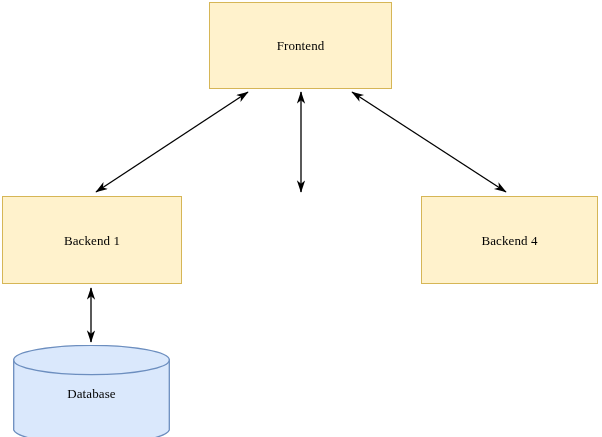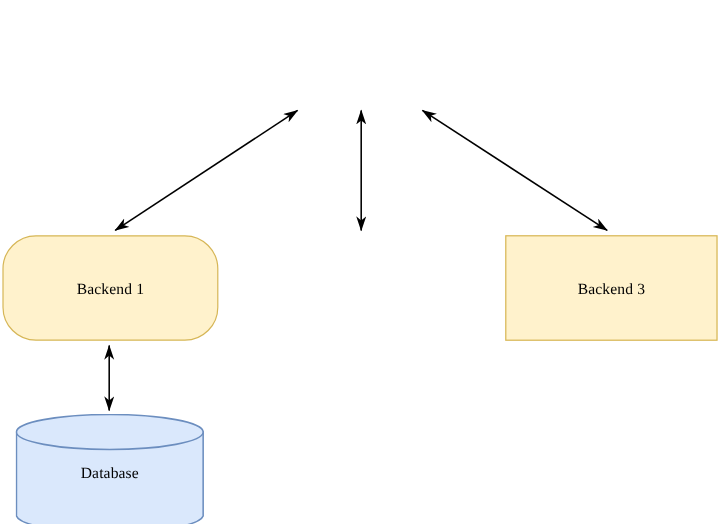--- a/index.html
+++ b/index.html
@@ -91,28 +91,31 @@
 
     <path class="edge-path" d="M 248 92 L 96 192" marker-start="url(#arrowhead-start)" marker-end="url(#arrowhead-end)"></path>
 
     <path class="edge-path" d="M 301 92 L 301 192" marker-start="url(#arrowhead-start)" marker-end="url(#arrowhead-end)"></path>
 
     <path class="edge-path" d="M 352 92 L 506 192" marker-start="url(#arrowhead-start)" marker-end="url(#arrowhead-end)"></path>
 
     <path class="edge-path" d="M 91 288 L 91 342" marker-start="url(#arrowhead-start)" marker-end="url(#arrowhead-end)"></path>
   </svg>
 
+  <div class="node box-node" style="left:209px; top:2px; width:183px; height:87px;">
+    <span class="node-label">Frontend</span>
+  </div>
 
-  <div class="node box-node" style="left:2px; top:196px; width:180px; height:88px;border-radius:28px;">
+  <div class="node box-node" style="left:2px; top:196px; width:180px; height:88px;">
     <span class="node-label">Backend 1</span>
   </div>
 
 
   <div class="node box-node" style="left:421px; top:196px; width:177px; height:88px;">
-    <span class="node-label">Backend 3</span>
+    <span class="node-label">Backend 4</span>
   </div>
 
   <div class="node cylinder-node" style="left:13px; top:345px; width:157px; height:100px;">
     <svg class="cyl-svg" width="157" height="100" viewBox="0 0 157 100">
       <path d="M 0.7 15 L 0.7 85
                A 78 15 0 0 0 156.3 85
                L 156.3 15 Z" fill="#dae8fc" stroke="#6c8ebf" stroke-width="1.3"></path>
       <ellipse cx="78.5" cy="15" rx="77.8" ry="14.6" fill="#dae8fc" stroke="#6c8ebf" stroke-width="1.3"></ellipse>
     </svg>
     <span class="node-label">Database</span>

